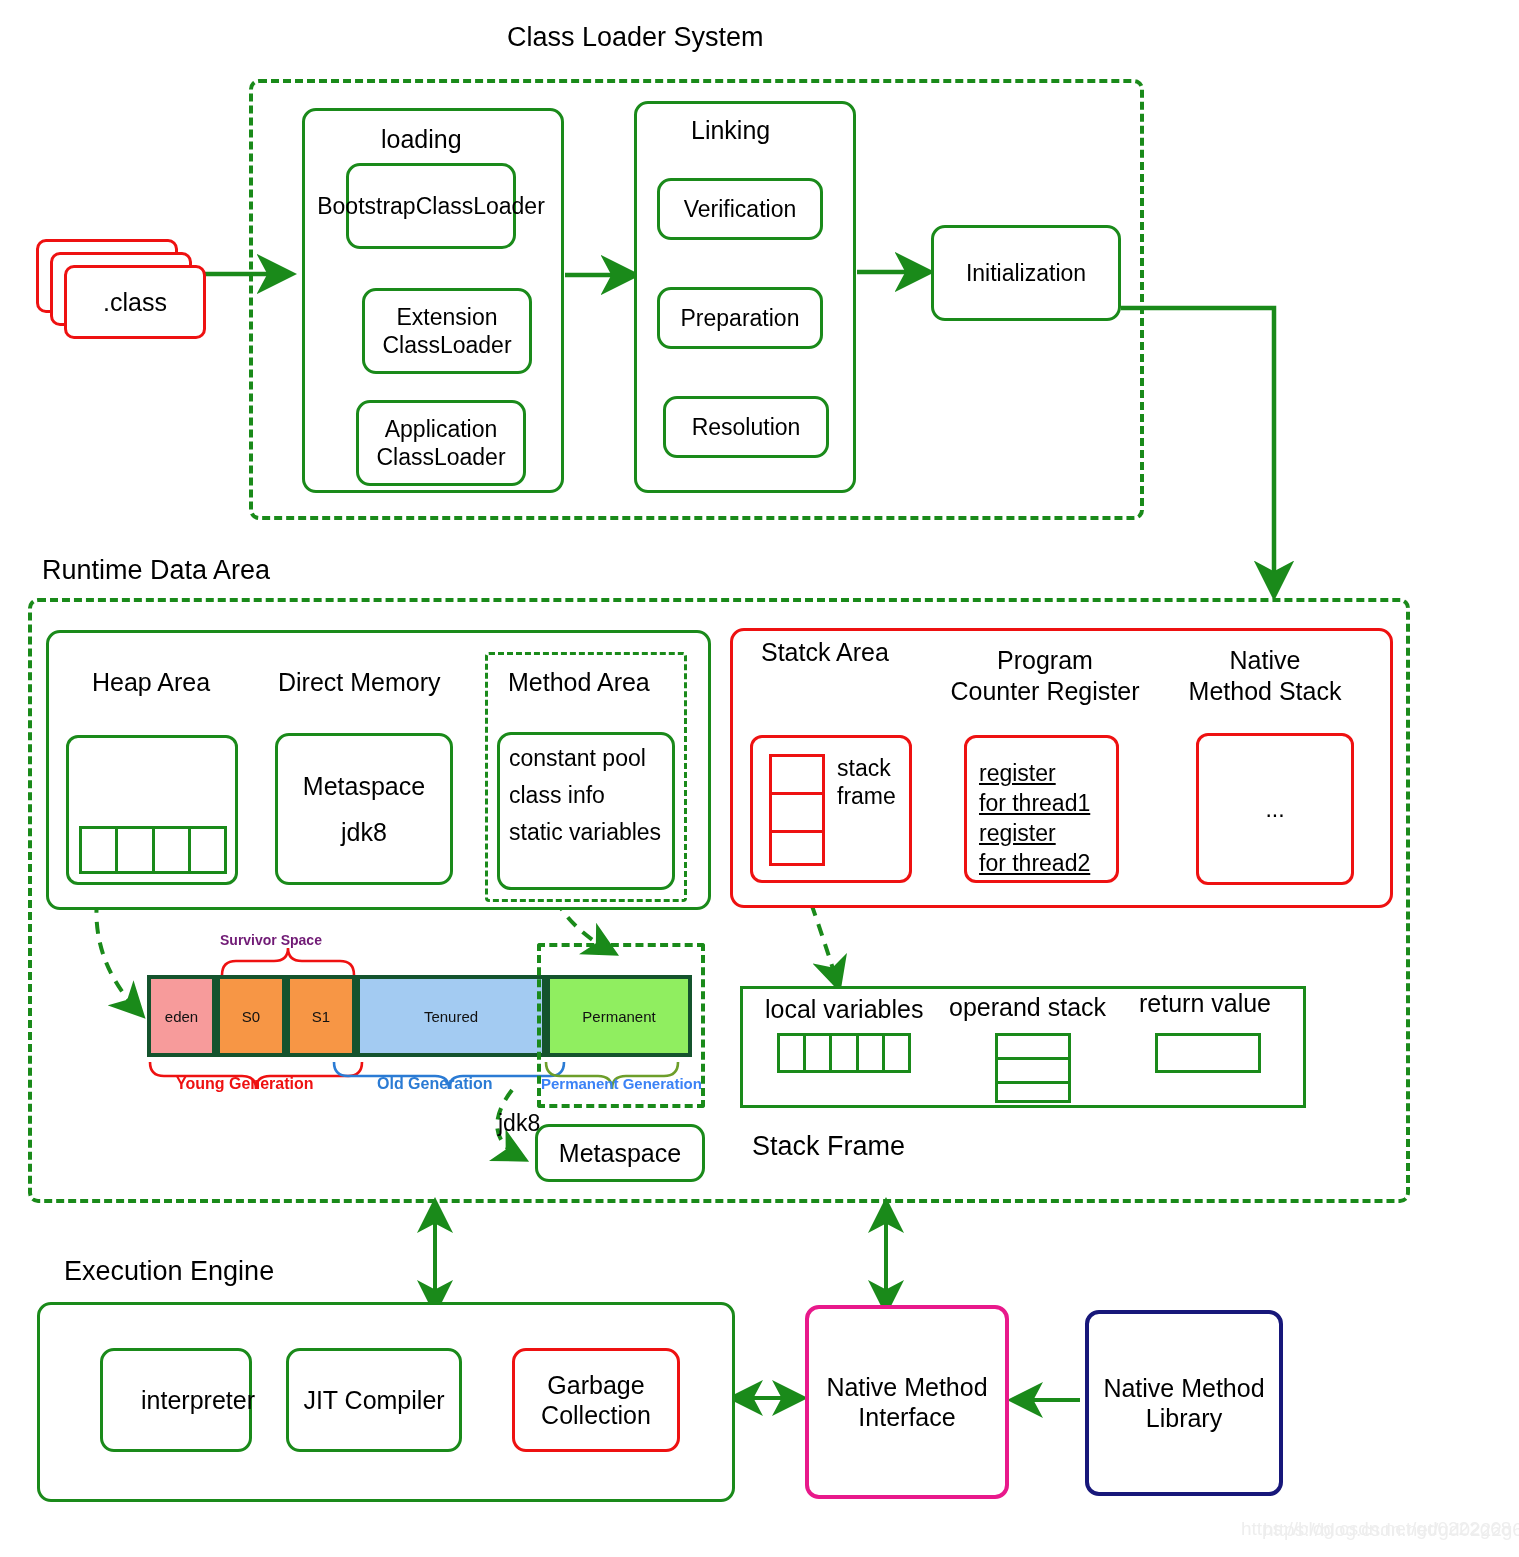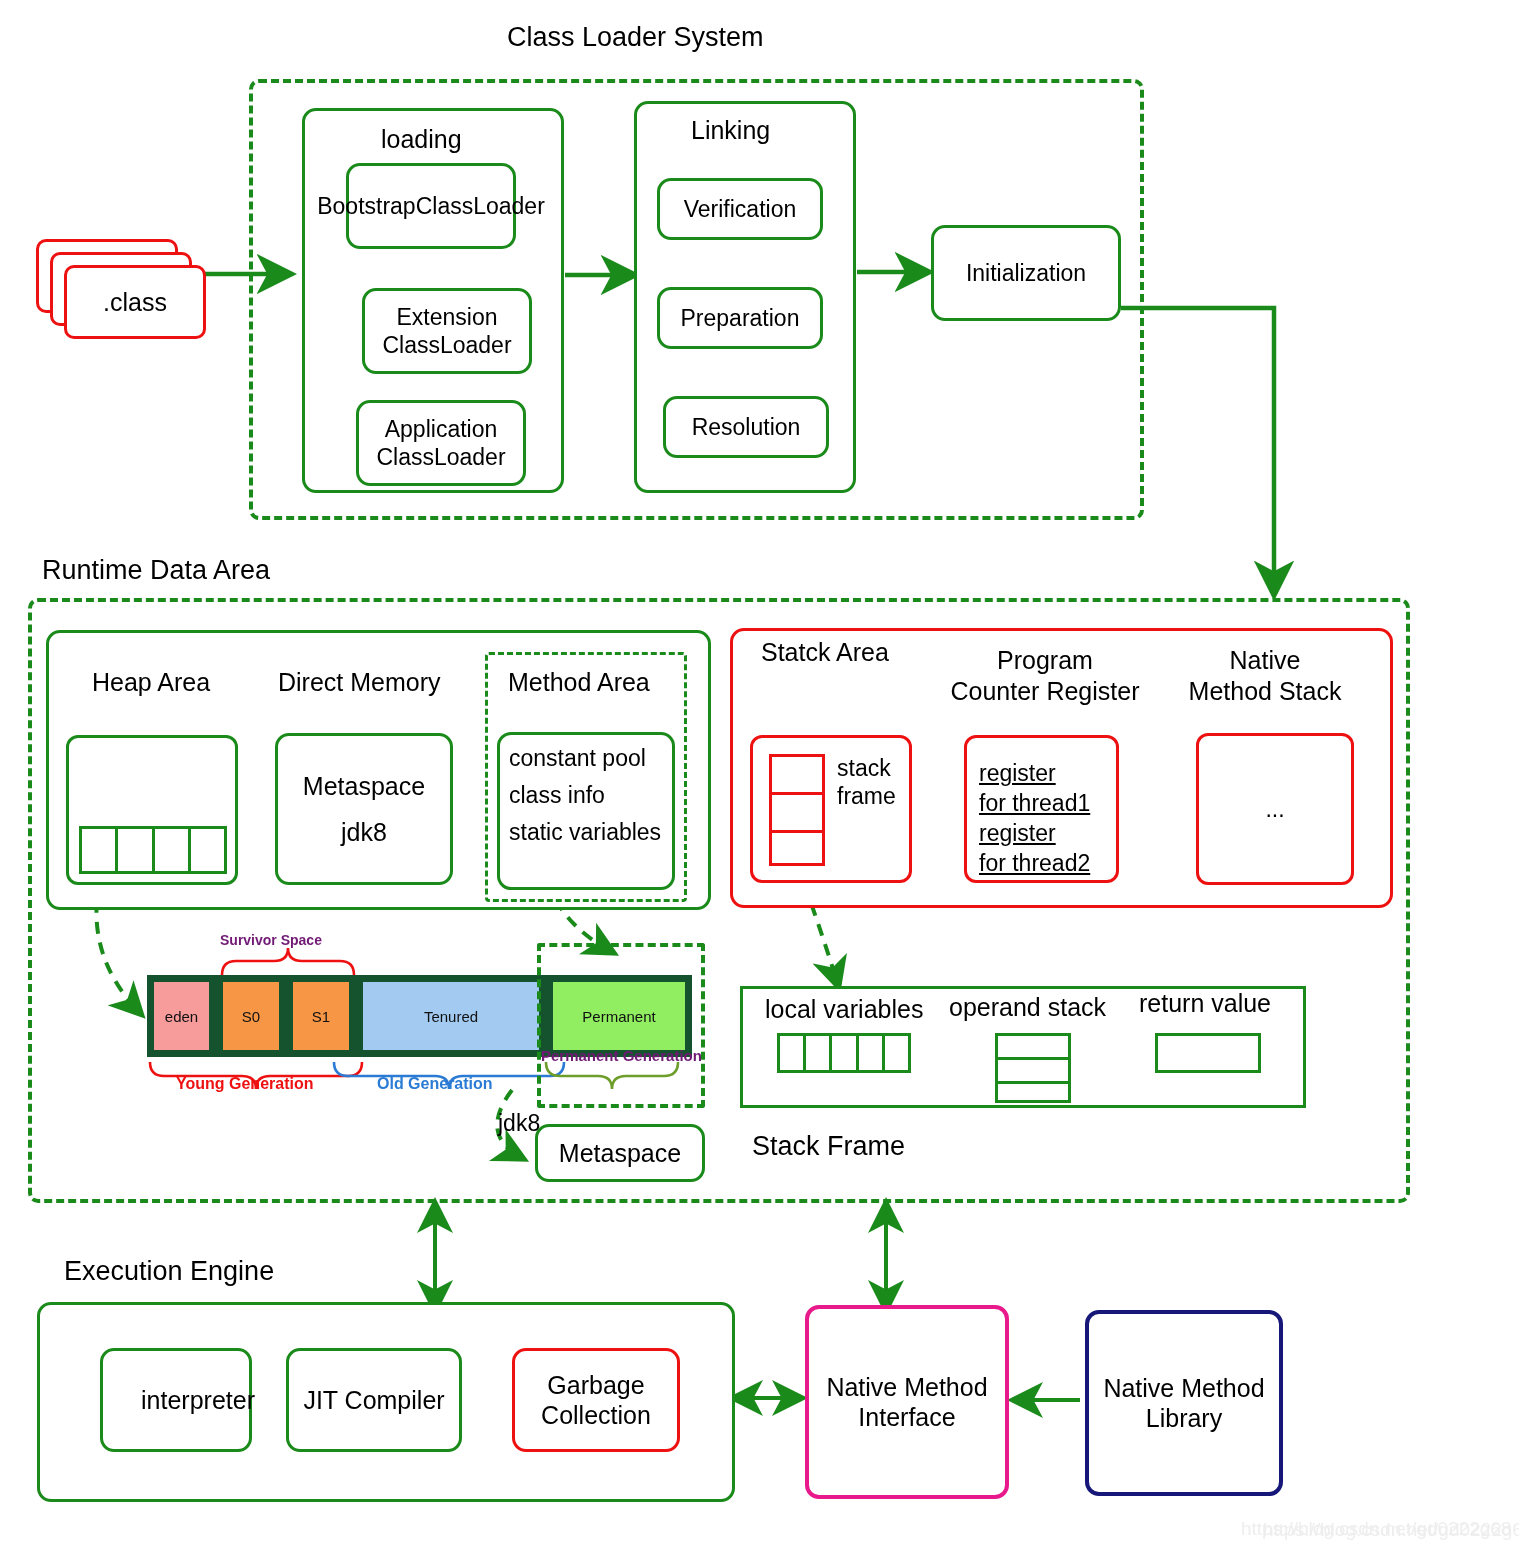--- a/index.html
+++ b/index.html
@@ -21,21 +21,21 @@
 
   .lbl{position:absolute;white-space:nowrap;}
   .t22{font-size:23px;}
   .t24{font-size:25px;}
   .t26{font-size:27px;}
   .t13{font-size:14px;font-weight:bold;}
 
   .two-line{line-height:1.22;}
 
   
-  .seg{position:absolute;top:0;height:82px;border:7px solid #14532d;
+  .seg{position:absolute;top:0;height:82px;border:4px solid #14532d;
        box-sizing:border-box;display:flex;align-items:center;
        justify-content:center;font-size:15px;color:#111;}
 
   svg.overlay{position:absolute;left:0;top:0;width:1519px;height:1557px;
               pointer-events:none;}
 
   .watermark{position:absolute;font-size:19px;color:#eeeeee;white-space:nowrap;}
 </style>
 </head>
 <body>
@@ -188,21 +188,21 @@
     <div class="seg" style="left:139px;width:70px;background:#f79645;">S1</div>
     <div class="seg" style="left:209px;width:190px;background:#a3cbf2;">Tenured</div>
     <div class="seg" style="left:399px;width:146px;background:#90ee60;">Permanent</div>
   </div>
 
   <div class="abs g-dash" style="left:537px;top:943px;width:168px;height:165px;border-width:4px;border-radius:3px;"></div>
 
   <div class="lbl t13" style="left:220px;top:932px;color:#701a75;">Survivor Space</div>
   <div class="lbl t13" style="left:176px;top:1075px;color:#ee1111;font-size:16px;">Young Generation</div>
   <div class="lbl t13" style="left:377px;top:1075px;color:#2b7bd4;font-size:16px;">Old Generation</div>
-  <div class="lbl t13" style="left:541px;top:1047px;color:#701a75;font-size:15px;">Permanent Generation</div>
+  <div class="lbl t13" style="left:541px;top:1075px;color:#3b82f6;font-size:15px;">Permanent Generation</div>
 
   <div class="lbl t22" style="left:498px;top:1110px;">jdk8</div>
   <div class="abs g-solid ctr t24" style="left:535px;top:1124px;width:170px;height:58px;">Metaspace</div>
 
   <div class="abs g-solid-sq" style="left:740px;top:986px;width:566px;height:122px;">
     <div class="lbl t24" style="left:22px;top:6px;">local variables</div>
     <div class="abs g-solid-sq" style="left:34px;top:44px;width:134px;height:40px;display:flex;">
       <div style="flex:1;border-right:3px solid #1a8a1a;"></div>
       <div style="flex:1;border-right:3px solid #1a8a1a;"></div>
       <div style="flex:1;border-right:3px solid #1a8a1a;"></div>

